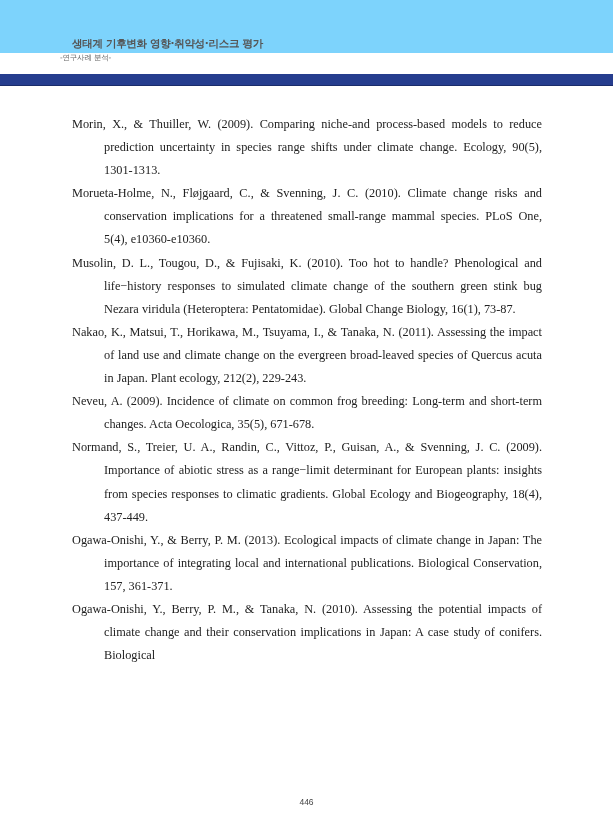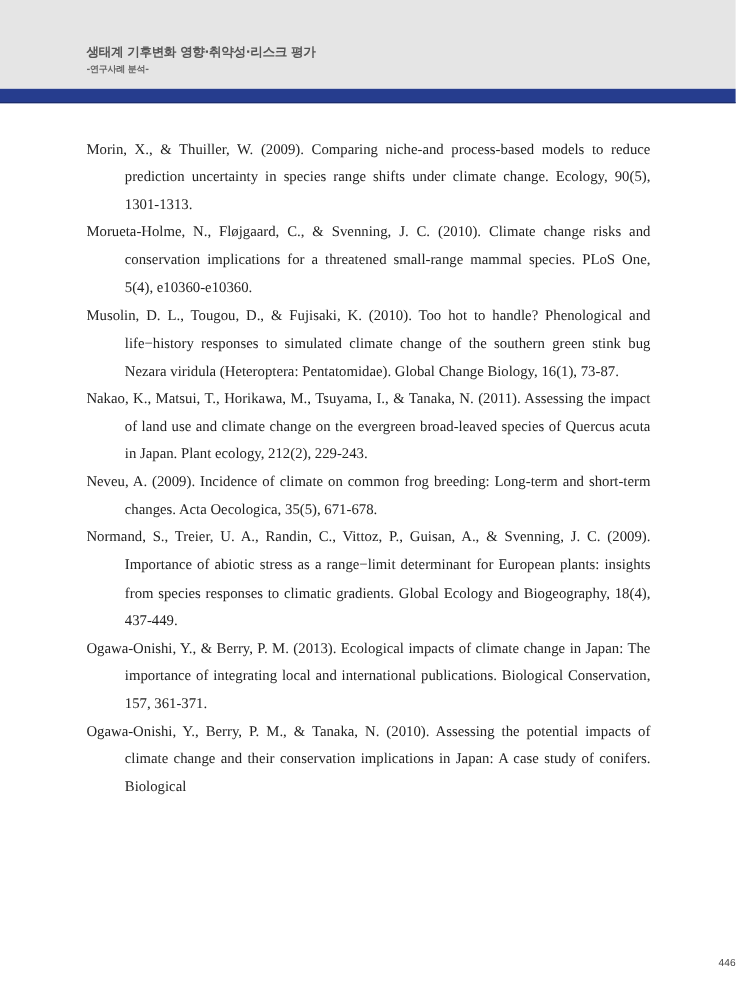--- a/index.html
+++ b/index.html
@@ -3,53 +3,53 @@
   <meta charset="utf-8">
   <style>
     html, body { margin: 0; padding: 0; }
     body {
       width: 613px; height: 840px; position: relative; overflow: hidden;
       background: #ffffff;
       font-family: "Liberation Serif", serif;
       color: #222222;
     }
     .header-band {
-      position: absolute; left: 0; top: 0; width: 613px; height: 74px;
-      background: #e5e5e5;
+      position: absolute; left: 0; top: 0; width: 613px; height: 53px;
+      background: #7dd3fc;
     }
     .header-title {
       position: absolute; left: 72px; top: 37px;
       font-family: "DejaVu Sans", sans-serif;
       font-size: 10.5px; font-weight: bold; color: #555;
       letter-spacing: -0.3px; white-space: nowrap;
     }
     .header-subtitle {
-      position: absolute; left: 72px; top: 53px;
+      position: absolute; left: 60px; top: 53px;
       font-family: "DejaVu Sans", sans-serif;
-      font-size: 7.5px; font-weight: bold; color: #666;
+      font-size: 7.5px; font-weight: normal; color: #666;
       letter-spacing: -0.2px; white-space: nowrap;
     }
     .header-stripe {
       position: absolute; left: 0; top: 74px; width: 613px; height: 11px;
       background: #263d8e;
       border-bottom: 1px solid #1b2c6a;
     }
     .refs {
       position: absolute; left: 72px; top: 113px; width: 470px;
       font-size: 12.3px; line-height: 23.1px;
     }
     .ref {
       text-align: justify;
       padding-left: 32px; text-indent: -32px;
       margin: 0;
     }
     .ref.cont { text-indent: 0; }
     .page-number {
       position: absolute; left: 0; width: 613px; top: 797px;
-      text-align: right;
+      text-align: center;
       font-family: "Liberation Sans", sans-serif;
       font-size: 8.5px; color: #444;
     }
   </style>
 </head>
 <body>
 
 <div class="header-band">
   <div class="header-title">생태계 기후변화 영향·취약성·리스크 평가</div>
   <div class="header-subtitle">-연구사례 분석-</div>

